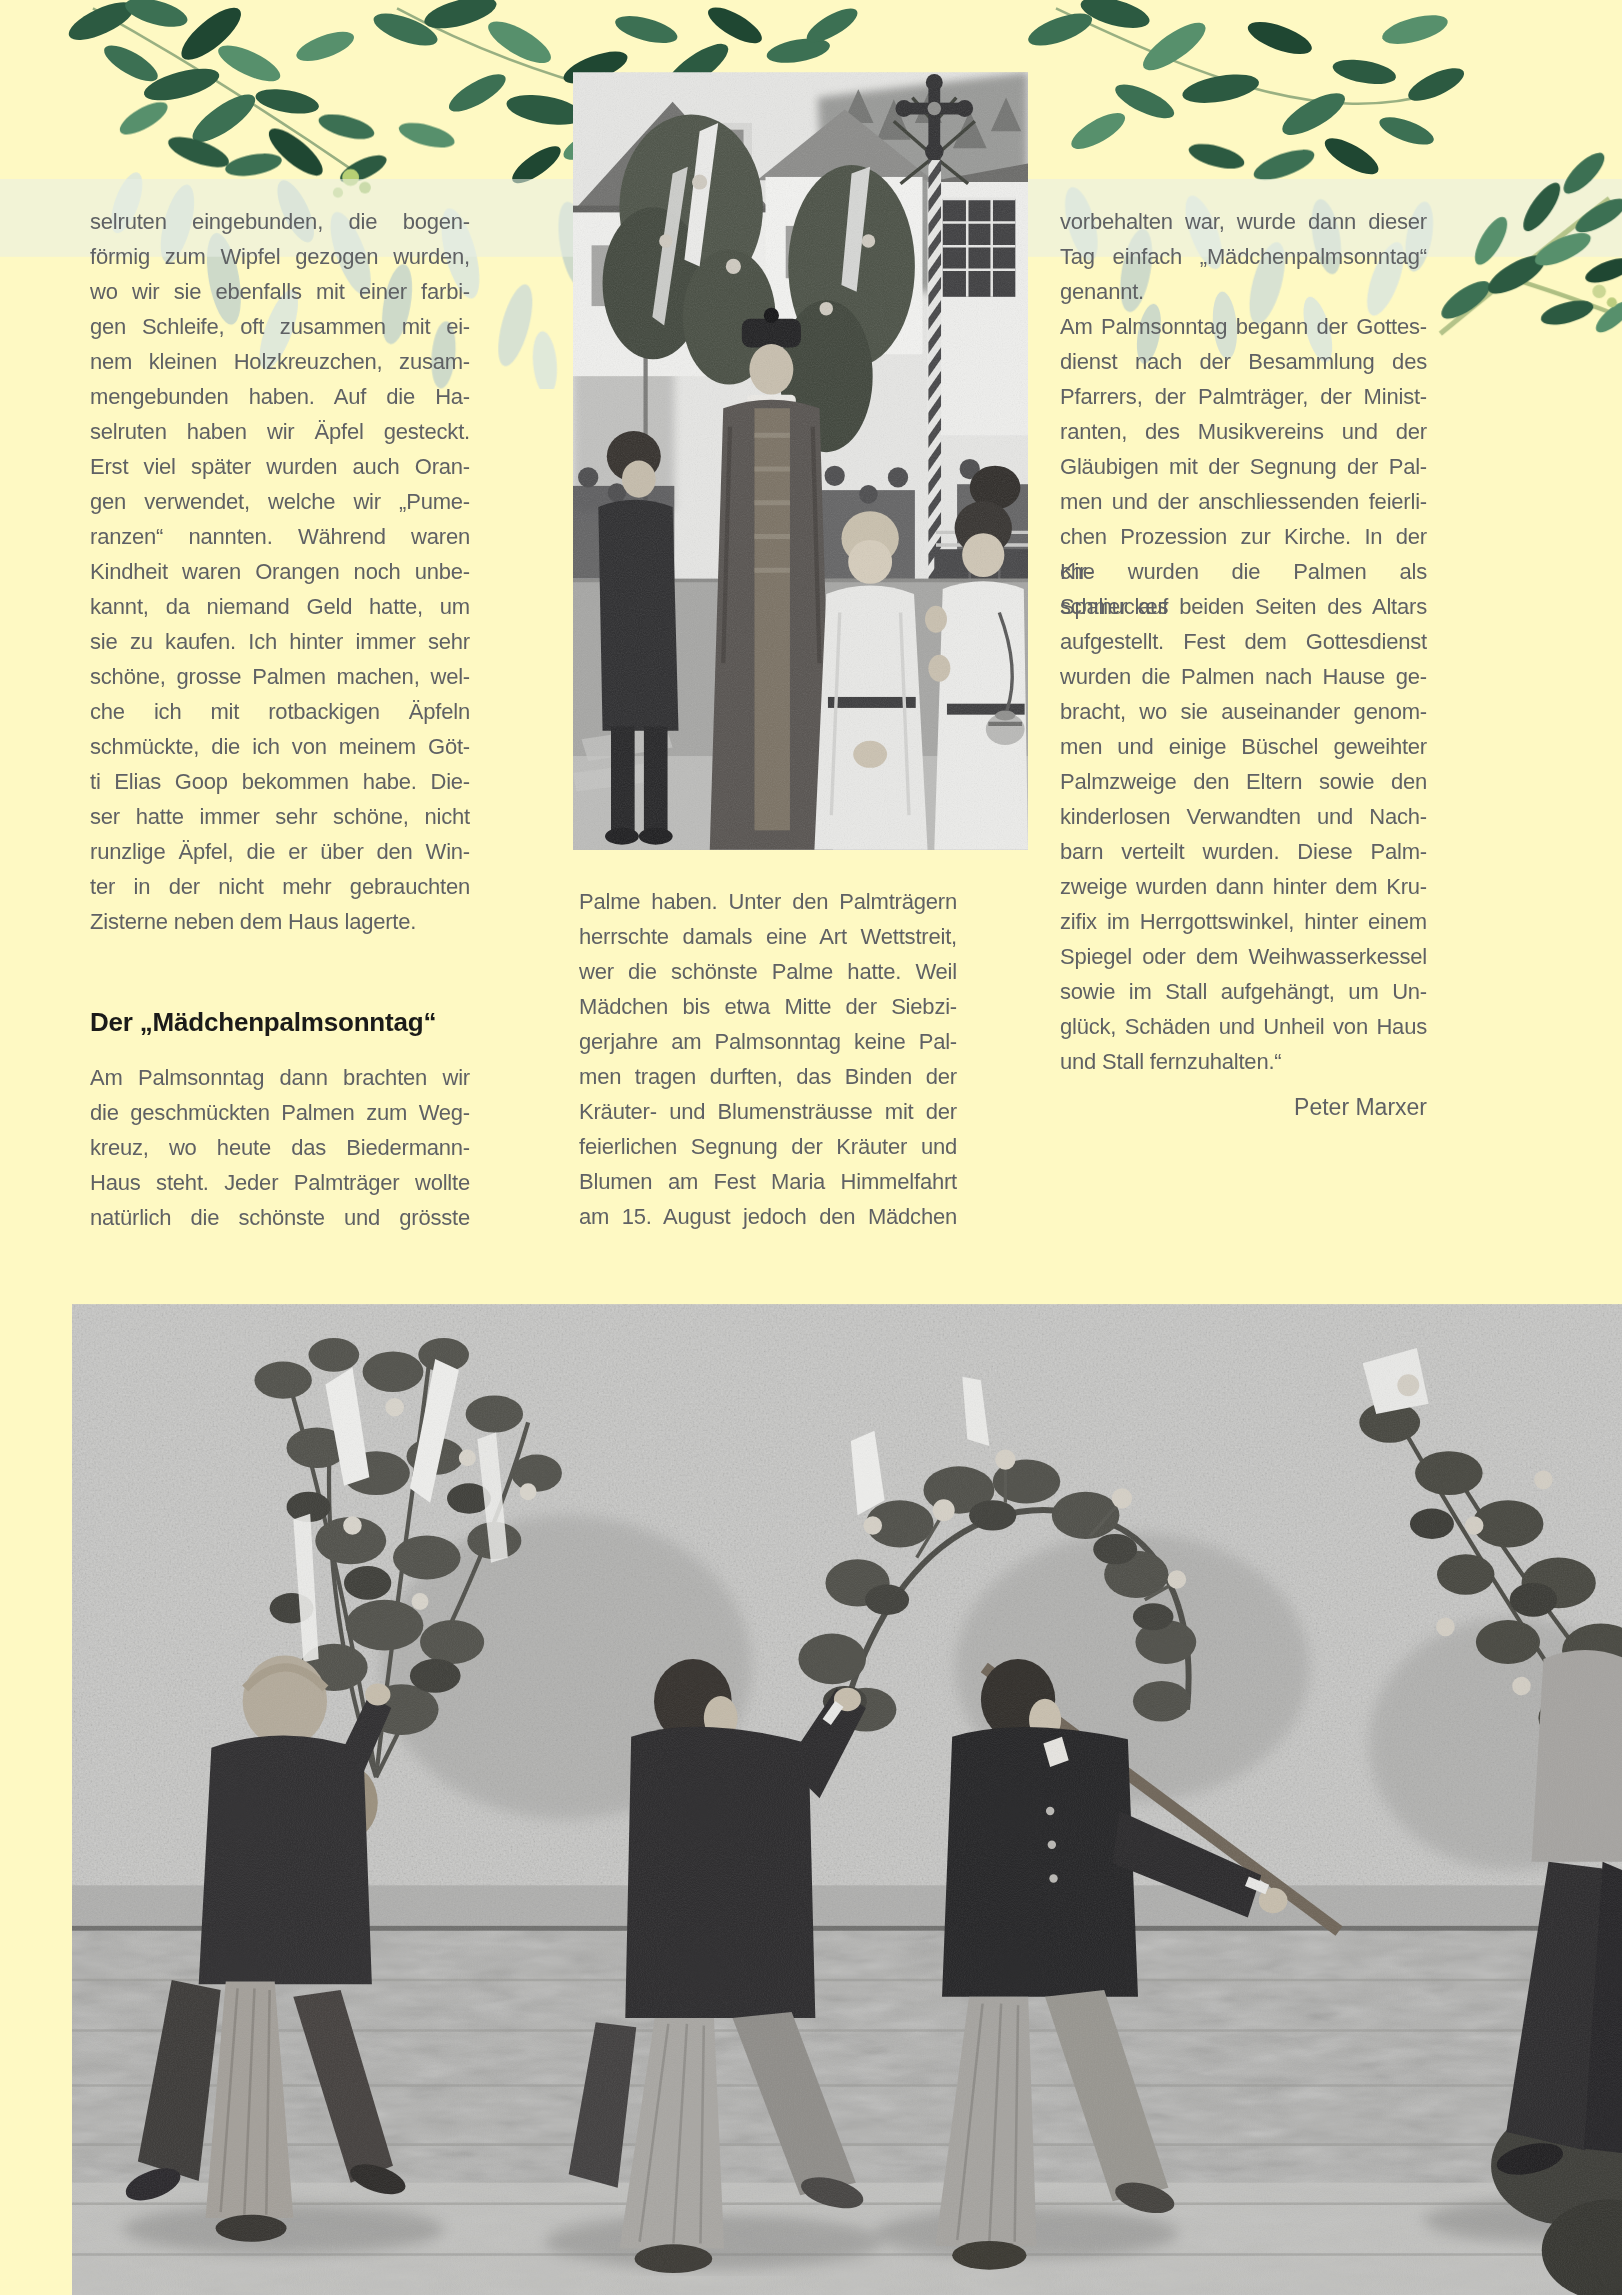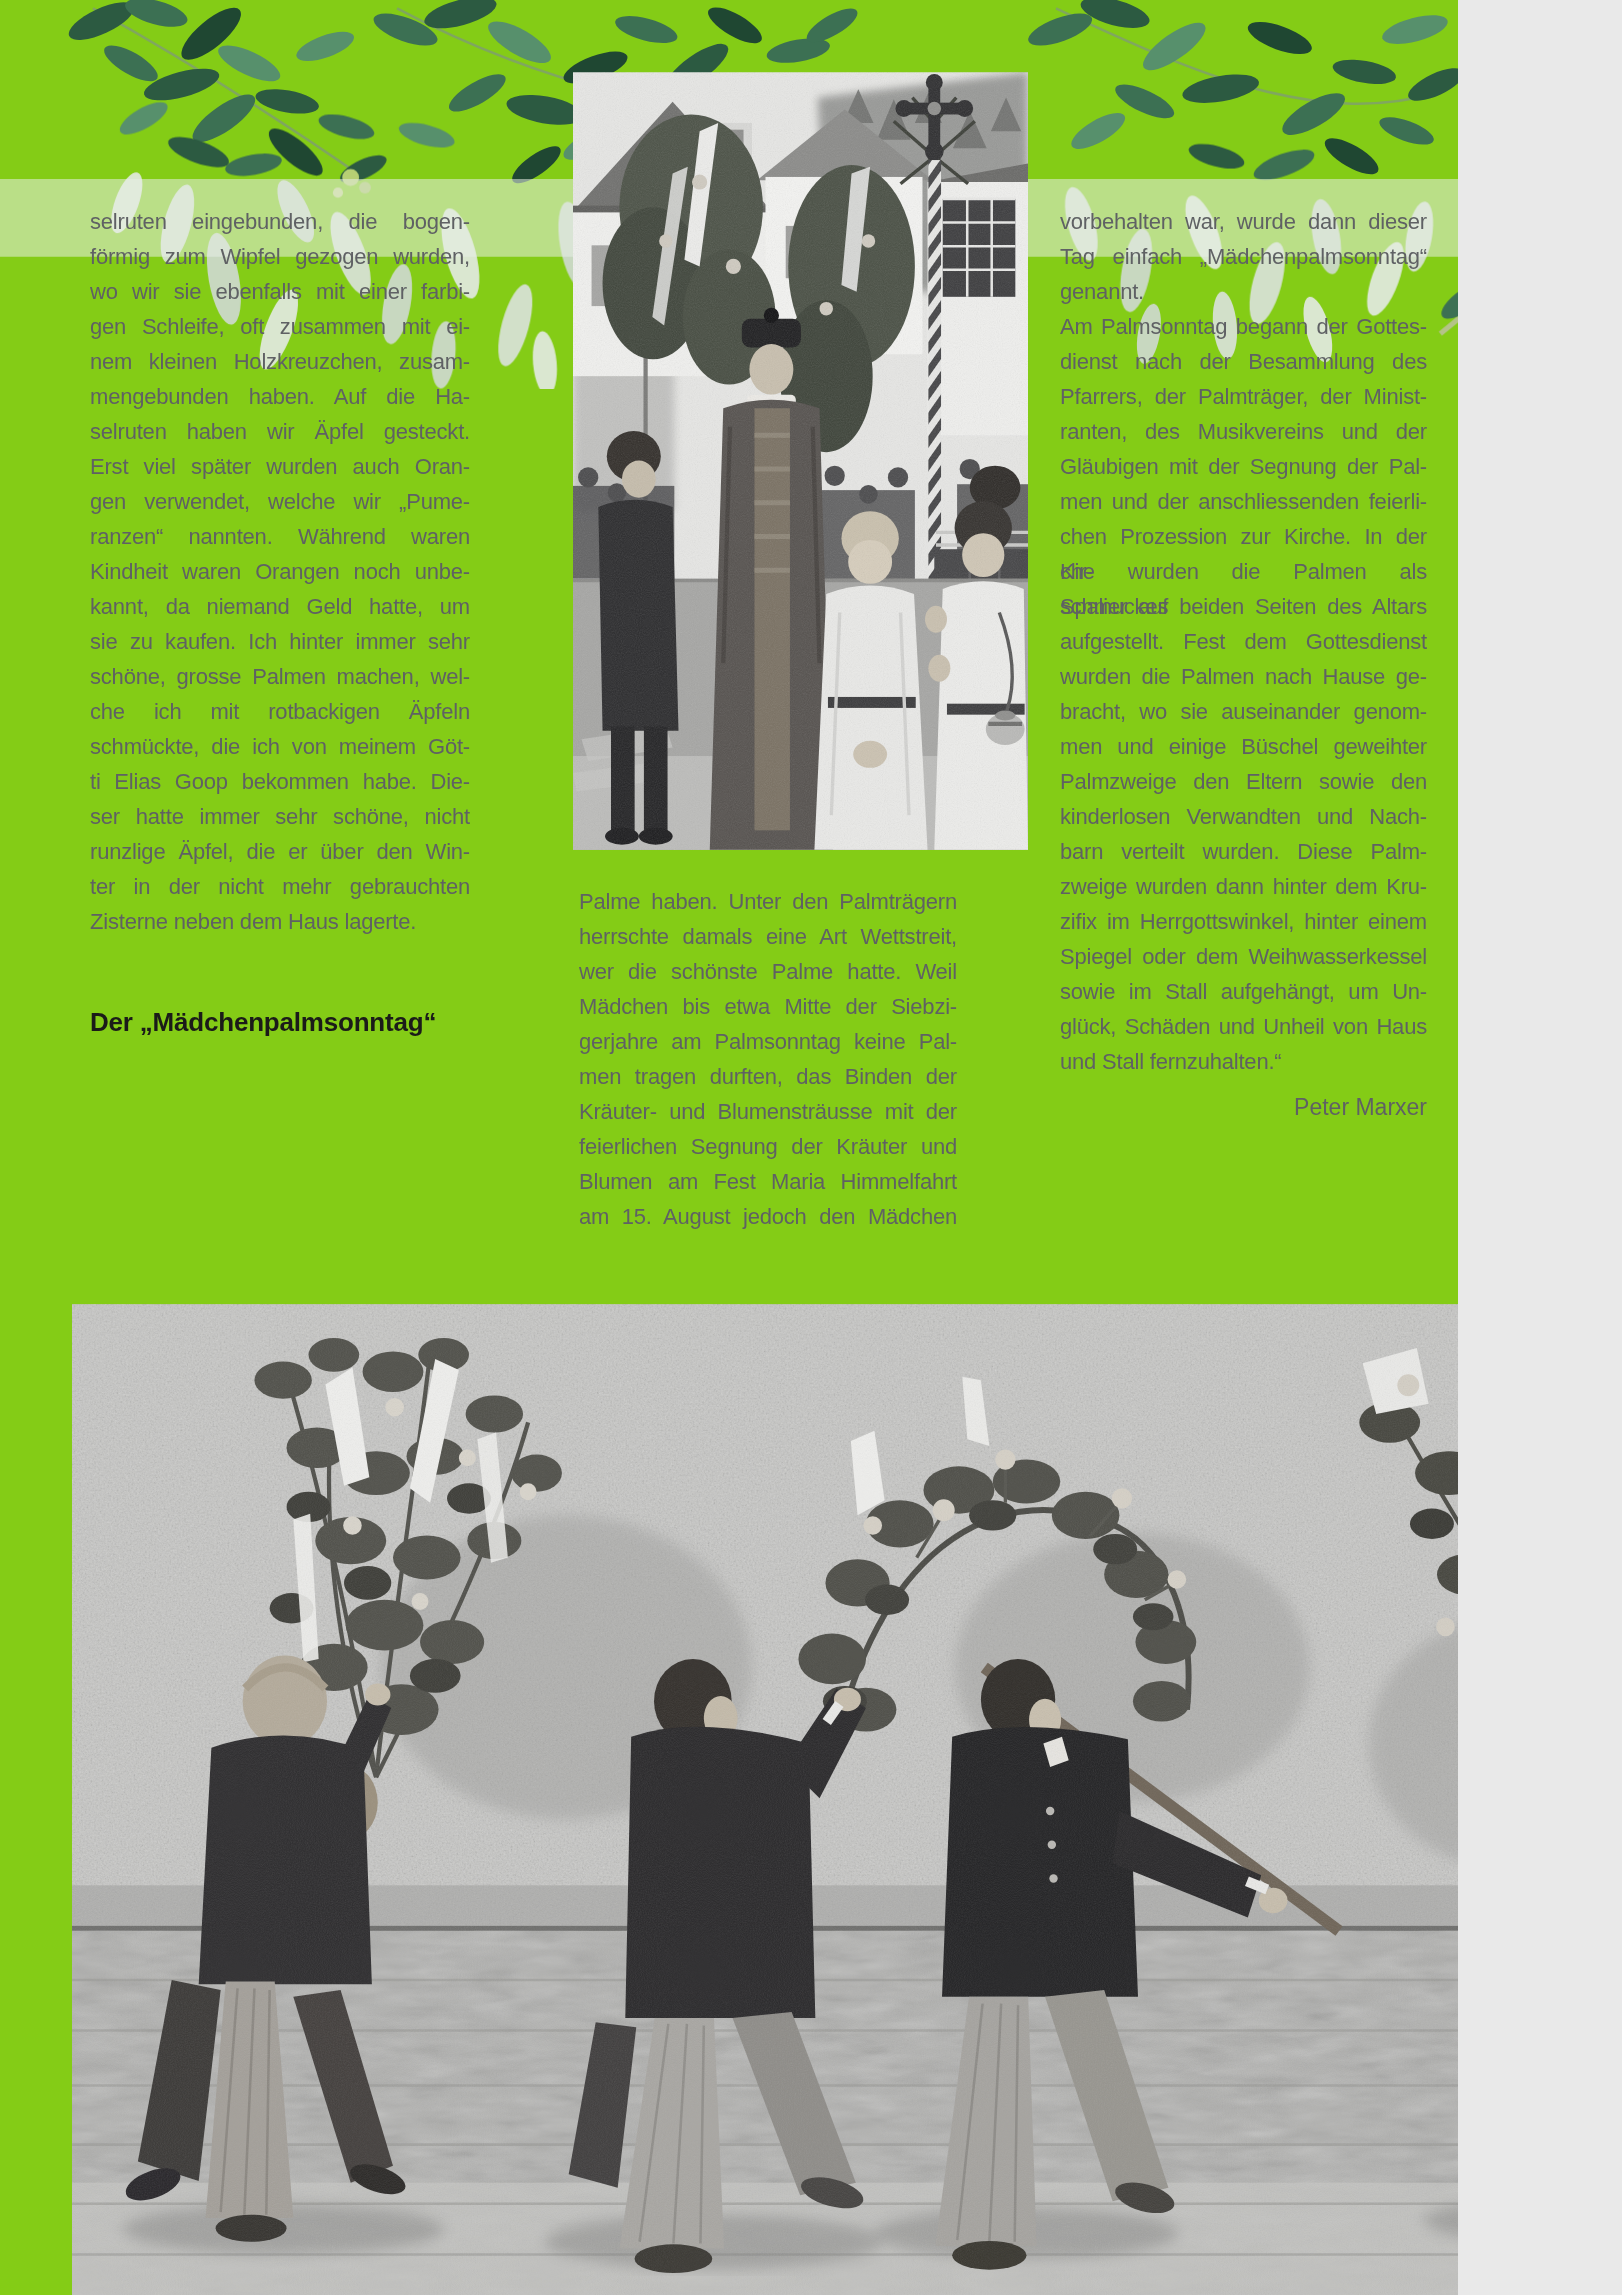--- a/index.html
+++ b/index.html
@@ -1,16 +1,16 @@
 <!DOCTYPE html>
 <html style="font-size:13.5px"><head>
 <meta charset="utf-8">
 <style>
   html,body{margin:0;padding:0;background:#e9e9e9;}
-  .page{position:relative;width:1458px;height:2295px;background:#84cc16;overflow:hidden;
+  .page{position:relative;width:1622px;height:2295px;background:#fef9c3;overflow:hidden;
         font-family:"Liberation Sans","DejaVu Sans",sans-serif;}
   
   .col{position:absolute;}
   .col-left{left:90px;top:204px;width:380px;}
   .col-middle{left:579px;top:884px;width:378px;}
   .col-right{left:1036px;top:204px;width:367px;margin-left:24px;}
   .para{margin:0;}
   .tl{font-size:22px;line-height:35px;height:35px;color:#5f6164;letter-spacing:-0.2px;
       text-align:justify;text-align-last:justify;}
   .tl.flush{text-align-last:left;}
@@ -340,20 +340,27 @@
         <div class="tl">schöne, grosse Palmen machen, wel-</div>
         <div class="tl">che ich mit rotbackigen Äpfeln</div>
         <div class="tl">schmückte, die ich von meinem Göt-</div>
         <div class="tl">ti Elias Goop bekommen habe. Die-</div>
         <div class="tl">ser hatte immer sehr schöne, nicht</div>
         <div class="tl">runzlige Äpfel, die er über den Win-</div>
         <div class="tl">ter in der nicht mehr gebrauchten</div>
         <div class="tl flush">Zisterne neben dem Haus lagerte.</div>
       </div>
       <div class="heading">Der „Mädchenpalmsonntag“</div>
+      <div class="para">
+        <div class="tl">Am Palmsonntag dann brachten wir</div>
+        <div class="tl">die geschmückten Palmen zum Weg-</div>
+        <div class="tl">kreuz, wo heute das Biedermann-</div>
+        <div class="tl">Haus steht. Jeder Palmträger wollte</div>
+        <div class="tl">natürlich die schönste und grösste</div>
+      </div>
     </div>
   <div class="col col-middle">
       <div class="para">
         <div class="tl">Palme haben. Unter den Palmträgern</div>
         <div class="tl">herrschte damals eine Art Wettstreit,</div>
         <div class="tl">wer die schönste Palme hatte. Weil</div>
         <div class="tl">Mädchen bis etwa Mitte der Siebzi-</div>
         <div class="tl">gerjahre am Palmsonntag keine Pal-</div>
         <div class="tl">men tragen durften, das Binden der</div>
         <div class="tl">Kräuter- und Blumensträusse mit der</div>

